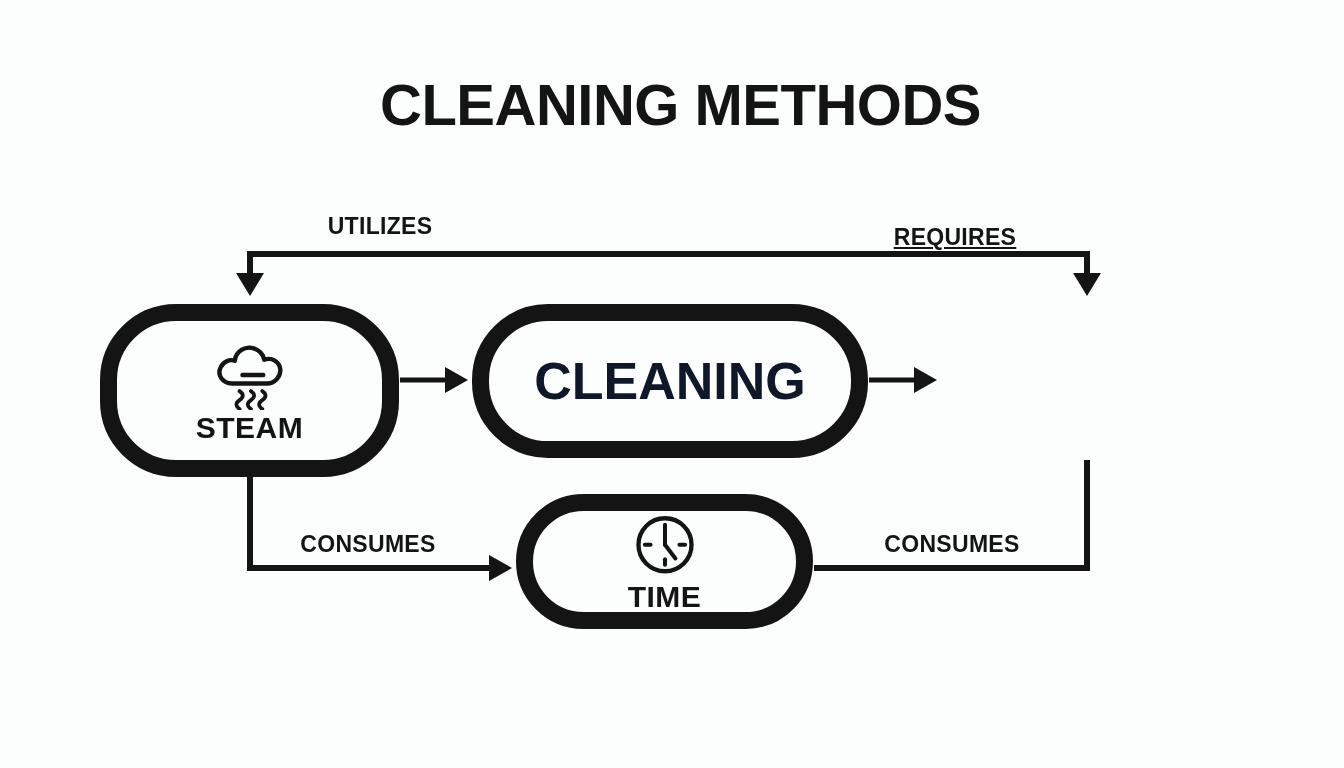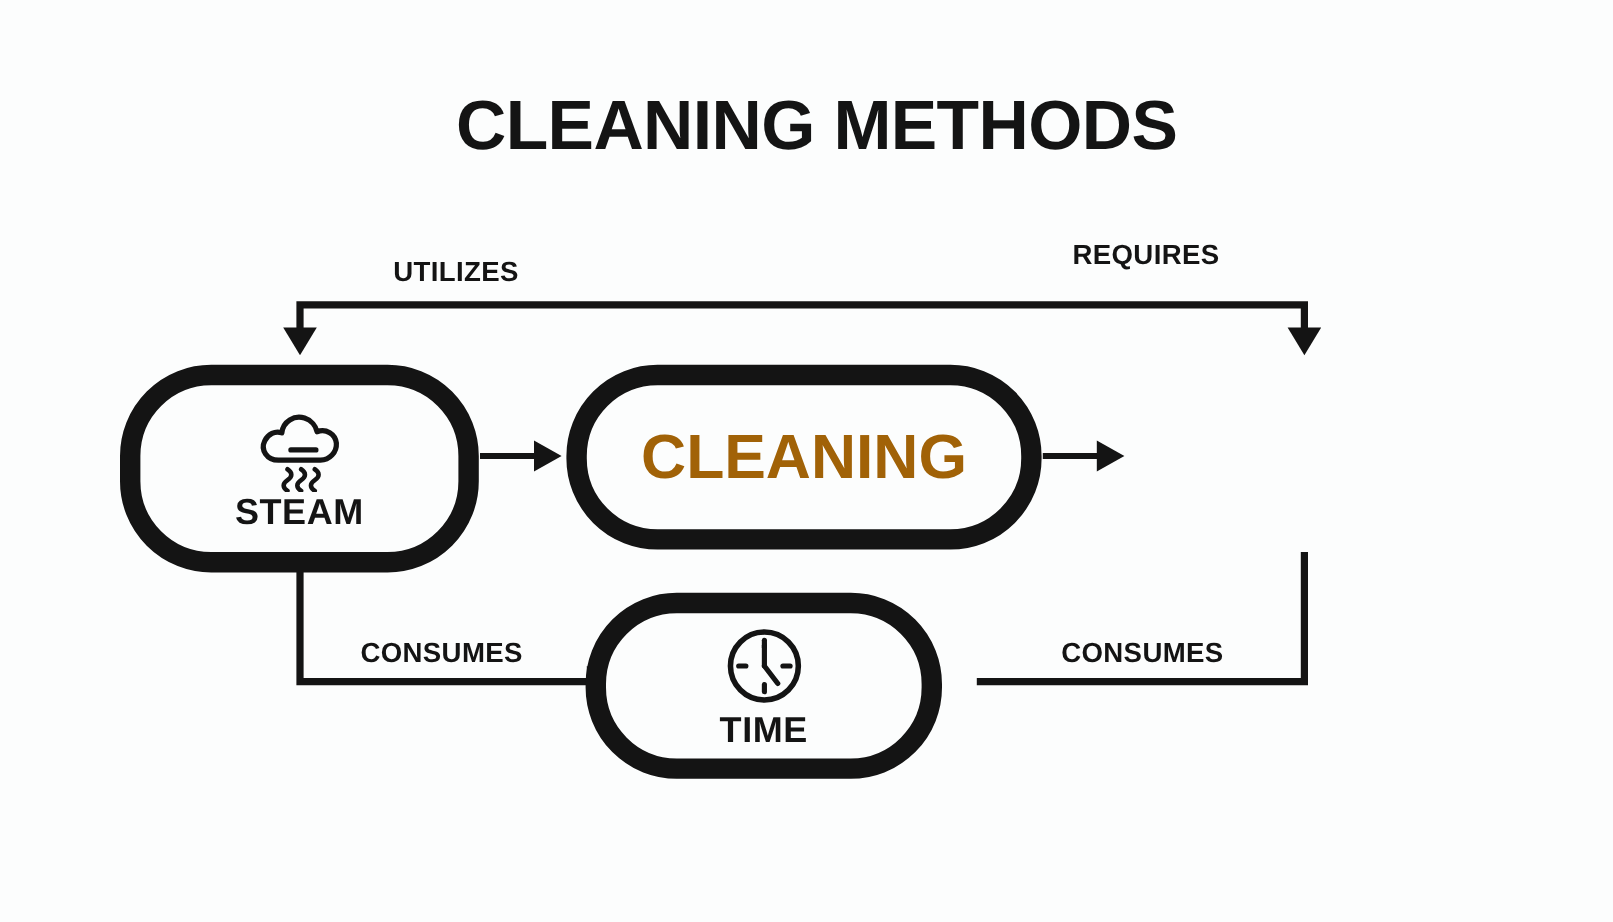--- a/index.html
+++ b/index.html
@@ -27,22 +27,22 @@
     border:17px solid #141414;border-radius:76px;background:#fcfdfd;
     display:flex;flex-direction:column;align-items:center;justify-content:center;
     gap:2px;
   }
   .node-label{
     font-size:30px;font-weight:700;letter-spacing:0.5px;line-height:1.05;color:#141414;
   }
   .node-steam{left:100px;top:304px;width:299px;height:173px;}
   .node-cleaning{left:472px;top:304px;width:396px;height:154px;}
   .node-dry{left:941px;top:304px;width:300px;height:154px;}
-  .node-time{left:488px;top:494px;width:297px;height:155px;}
-  .cleaning-label{font-size:52px;font-weight:700;letter-spacing:0;line-height:1;color:#a16207;}
+  .node-time{left:516px;top:494px;width:297px;height:135px;}
+  .cleaning-label{font-size:52px;font-weight:700;letter-spacing:0;line-height:1;color:#0f172a;}
   .icon{display:block;}
   .icon path,.icon circle,.icon line{stroke:#141414;fill:none;}
   .icon .fill{fill:#141414;stroke:none;}
   .icon .hub{fill:#fcfdfd;}
 </style>
 </head>
 <body>
 
 <div class="stage">
 
@@ -60,21 +60,21 @@
     <path d="M869,380 L918,380" stroke-width="5"></path>
     <polygon points="937,380 914,367 914,393"></polygon>
 
     <path d="M250,460 L250,568 L491,568" stroke-width="6"></path>
     <polygon points="512,568 489,555 489,581"></polygon>
 
     <path d="M1087,460 L1087,568 L814,568" stroke-width="6"></path>
   </svg>
 
   <span class="edge-label" style="left:270px;top:213px;">UTILIZES</span>
-  <span class="edge-label" style="left:845px;top:199px;">REQUIRES</span>
+  <span class="edge-label" style="left:845px;top:224px;text-decoration:underline;">REQUIRES</span>
   <span class="edge-label" style="left:258px;top:531px;">CONSUMES</span>
   <span class="edge-label" style="left:842px;top:531px;">CONSUMES</span>
 
   <div class="node node-steam">
     <svg class="icon" width="82" height="72" viewBox="0 0 86 76" aria-hidden="true">
       <path d="M24,48 C14,48 8,39 12,31 C15,25 21,22 27,24 C28,14 38,8 47,11 C53,13 57,18 58,23 C66,20 74,25 75,33 C75.5,41 69,48 61,48 Z" stroke-width="4.6" stroke-linejoin="round" stroke-linecap="round"></path>
       <path d="M35,39 L57,39" stroke-width="4.6" stroke-linecap="round"></path>
       <path d="M32,56 c4.5,3 4.5,6.5 0,9.5 c-4.5,3 -4.5,6.5 0,9.5" stroke-width="4" stroke-linecap="round"></path>
       <path d="M44,56 c4.5,3 4.5,6.5 0,9.5 c-4.5,3 -4.5,6.5 0,9.5" stroke-width="4" stroke-linecap="round"></path>
       <path d="M56,56 c4.5,3 4.5,6.5 0,9.5 c-4.5,3 -4.5,6.5 0,9.5" stroke-width="4" stroke-linecap="round"></path>

